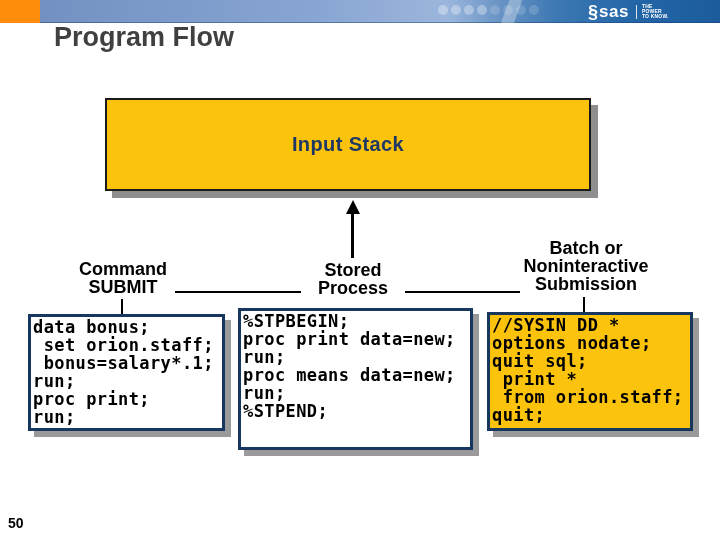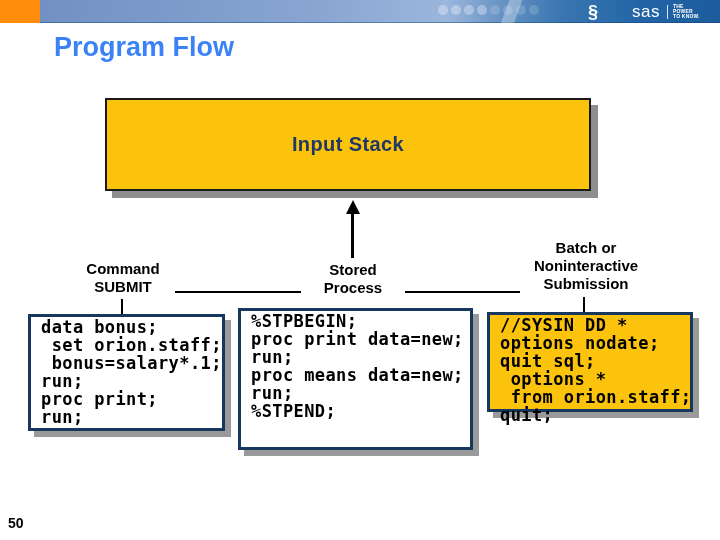--- a/index.html
+++ b/index.html
@@ -19,28 +19,28 @@
   }
   .dots { position:absolute; left:398px; top:5px; display:flex; gap:3px; }
   .dot { width:10px; height:10px; border-radius:50%; background:rgba(255,255,255,0.32); }
   .dot:nth-child(n+5) { background:rgba(255,255,255,0.16); }
   .streak {
     position:absolute; left:465px; top:-2px; width:13px; height:28px;
     background:rgba(255,255,255,0.30); transform:skewX(-20deg);
   }
   .logo { position:absolute; left:548px; top:0; height:23px; display:flex; align-items:center; color:#fff; }
   .logo-symbol { font-size:18px; font-weight:bold; line-height:1; margin-right:1px; }
-  .logo-text { font-size:17px; font-weight:normal; letter-spacing:0.5px; line-height:1;margin-left:33px; }
+  .logo-text { font-size:17px; font-weight:bold; letter-spacing:0.5px; line-height:1; }
   .logo-divider { width:1px; height:14px; background:rgba(255,255,255,0.85); margin:0 5px 0 7px; }
   .tagline { display:flex; flex-direction:column; font-size:5px; line-height:5px; font-weight:bold; letter-spacing:0.2px; }
 
   
   .title {
-    position:absolute; left:54px; top:32px;
-    font-size:27px; font-weight:bold; color:#3b82f6;
+    position:absolute; left:54px; top:22px;
+    font-size:27px; font-weight:bold; color:#404040;
   }
 
   
   .input-stack {
     position:absolute; left:105px; top:98px; width:486px; height:93px;
     background:#FCC30D; border:2px solid #1A1A1A;
     box-shadow:7px 7px 0 #8E8E8E;
     display:flex; align-items:center; justify-content:center;
   }
   .input-stack-label { font-size:20px; font-weight:bold; color:#1F3864; letter-spacing:0.4px; }
@@ -52,38 +52,38 @@
     border-left:7px solid transparent; border-right:7px solid transparent;
     border-bottom:14px solid #000;
   }
   .hline { position:absolute; left:175px; top:291px; width:345px; height:2px; background:#000; z-index:1; }
   .tick { position:absolute; width:2px; height:16px; background:#000; }
   .tick-left { left:121px; top:299px; }
   .tick-right { left:583px; top:297px; }
 
   
   .src-label {
-    position:absolute; font-size:15px; font-weight:bold; color:#000;
+    position:absolute; font-size:18px; font-weight:bold; color:#000;
     text-align:center; line-height:18px; z-index:2;
   }
   .label-submit { left:63px; top:260px; width:120px; }
   .label-stored { left:301px; top:261px; width:104px; background:#ffffff; }
   .label-batch  { left:505px; top:239px; width:162px; }
 
   
   .codebox {
     position:absolute; background:#ffffff; border:3px solid #17375E;
-    box-shadow:6px 6px 0 #9A9A9A; padding:1px 10px;
+    box-shadow:6px 6px 0 #9A9A9A; padding:1px 2px;
     font-family:"DejaVu Sans Mono", "Liberation Mono", monospace;
     font-weight:bold; font-size:17px; line-height:18px; letter-spacing:0.4px; color:#000;
   }
   .code-line { white-space:pre; }
   .box-submit { left:28px;  top:314px; width:197px; height:117px; }
   .box-stored { left:238px; top:308px; width:235px; height:142px; }
-  .box-batch  { left:487px; top:312px; width:206px; height:100px; background:#FCC30D; }
+  .box-batch  { left:487px; top:312px; width:206px; height:119px; background:#FCC30D; }
 
   
   .pagenum { position:absolute; left:8px; top:515px; font-size:14px; font-weight:bold; color:#000; }
 </style>
 </head>
 <body>
 
 <div class="slide">
 
   <div class="topbar">
@@ -155,20 +155,20 @@
     <div class="code-line">run;</div>
     <div class="code-line">proc means data=new;</div>
     <div class="code-line">run;</div>
     <div class="code-line">%STPEND;</div>
   </div>
 
   <div class="codebox box-batch">
     <div class="code-line">//SYSIN DD *</div>
     <div class="code-line">options nodate;</div>
     <div class="code-line">quit sql;</div>
-    <div class="code-line"> options *</div>
+    <div class="code-line"> print *</div>
     <div class="code-line"> from orion.staff;</div>
     <div class="code-line">quit;</div>
   </div>
 
   <div class="pagenum">50</div>
 
 </div>
 
 </body></html>

